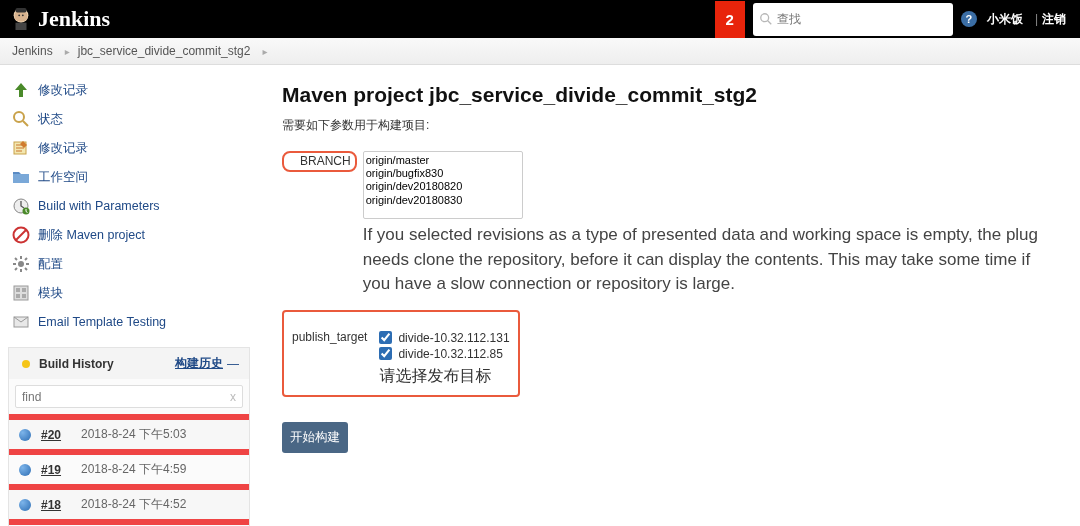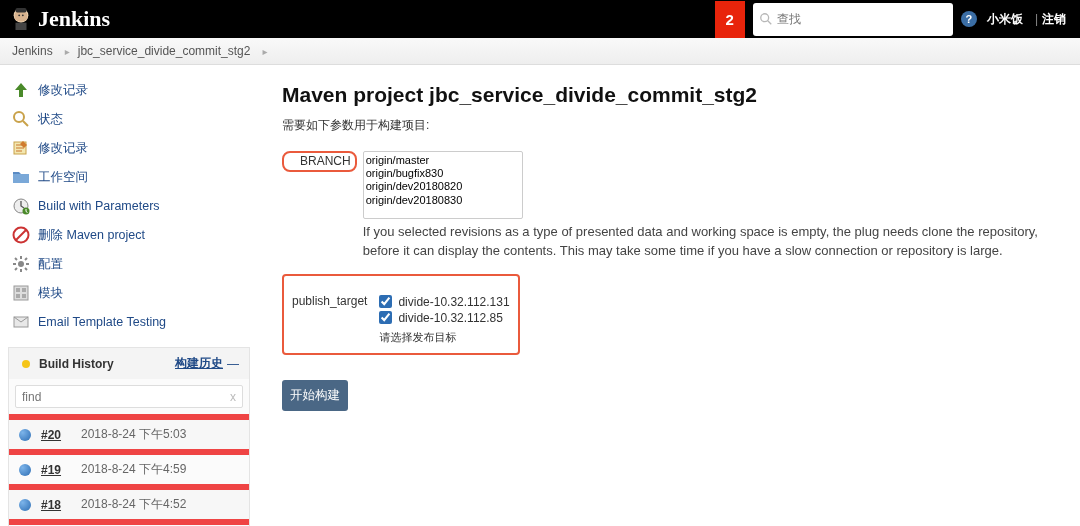--- a/index.html
+++ b/index.html
@@ -53,24 +53,24 @@
 
 
 h1 { font-size:21px; font-weight:bold; margin-bottom:10px; color:#111;}
 .hint { font-size:12px; color:#333; margin-bottom:14px;}
 .param-table { border-collapse:separate; border-spacing:0; }
 .param-row > td { vertical-align:top; padding:3px 6px 10px 0;}
 .param-label { font-size:12px; color:#333; padding-top:2px;}
 .box-red { border:2px solid #ea5a3c; border-radius:8px; padding:1px 4px 2px 16px; display:inline-block;}
 .box-red-block { border:2px solid #ea5a3c; border-radius:4px; padding:16px 6px 6px 6px;}
 select.branch { width:160px; height:68px; border:1px solid #ccc; font-size:11px; padding:2px;}
-.desc-text { font-size:13px; color:#444; line-height:1.45; margin-top:4px; max-width:720px;}
+.desc-text { font-size:17px; color:#444; line-height:1.45; margin-top:4px; max-width:720px;}
 .chk-row { display:flex; align-items:center; font-size:12px; color:#333; padding:1px 0;}
 .chk-row input{ margin-right:6px; accent-color:#2d6db3;}
-.chk-hint { font-size:11px; color:#333; margin-top:4px;}
+.chk-hint { font-size:16px; color:#333; margin-top:4px;}
 .btn-build { background:#4a6785; color:#fff; border:none; border-radius:3px; padding:7px 8px; font-size:12.5px; margin-top:12px; cursor:pointer;}
 
 
 .sun{ width:14px;height:14px; position:relative;}
 .sun::before{content:'';position:absolute;inset:3px;border-radius:50%;background:#f5c518;}
 </style>
 </head>
 <body>
 
 <div class="header">

